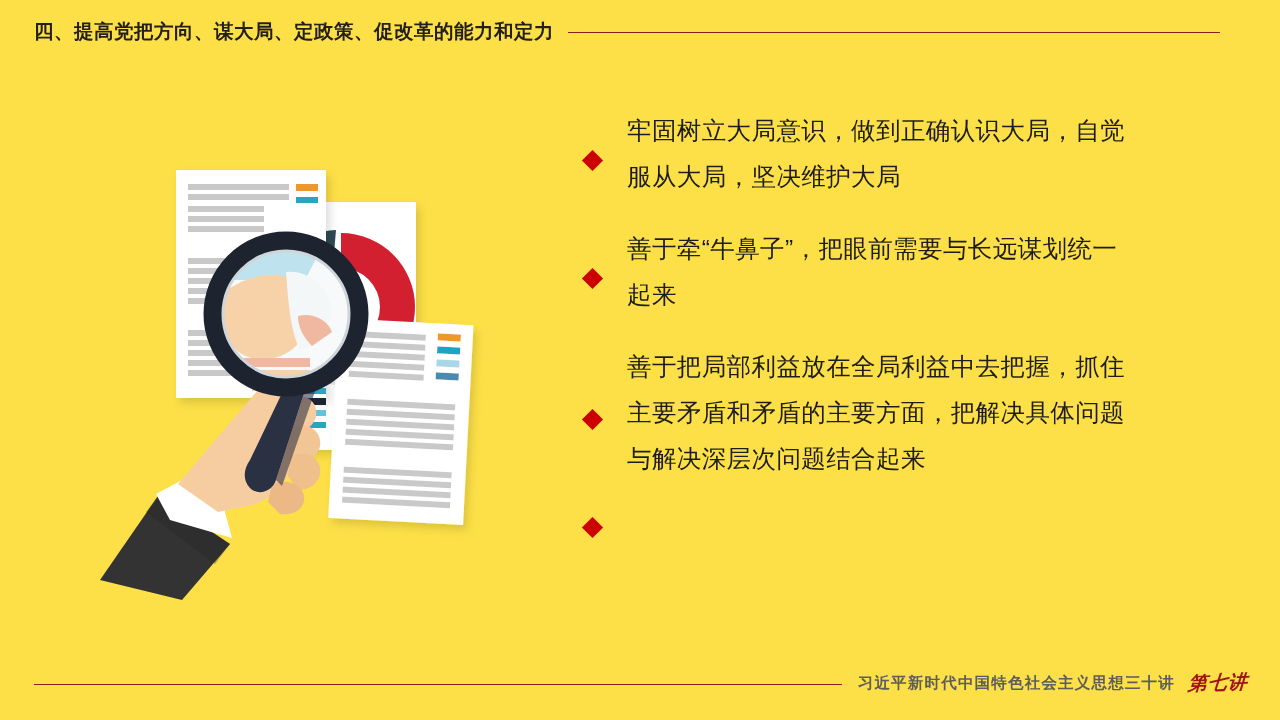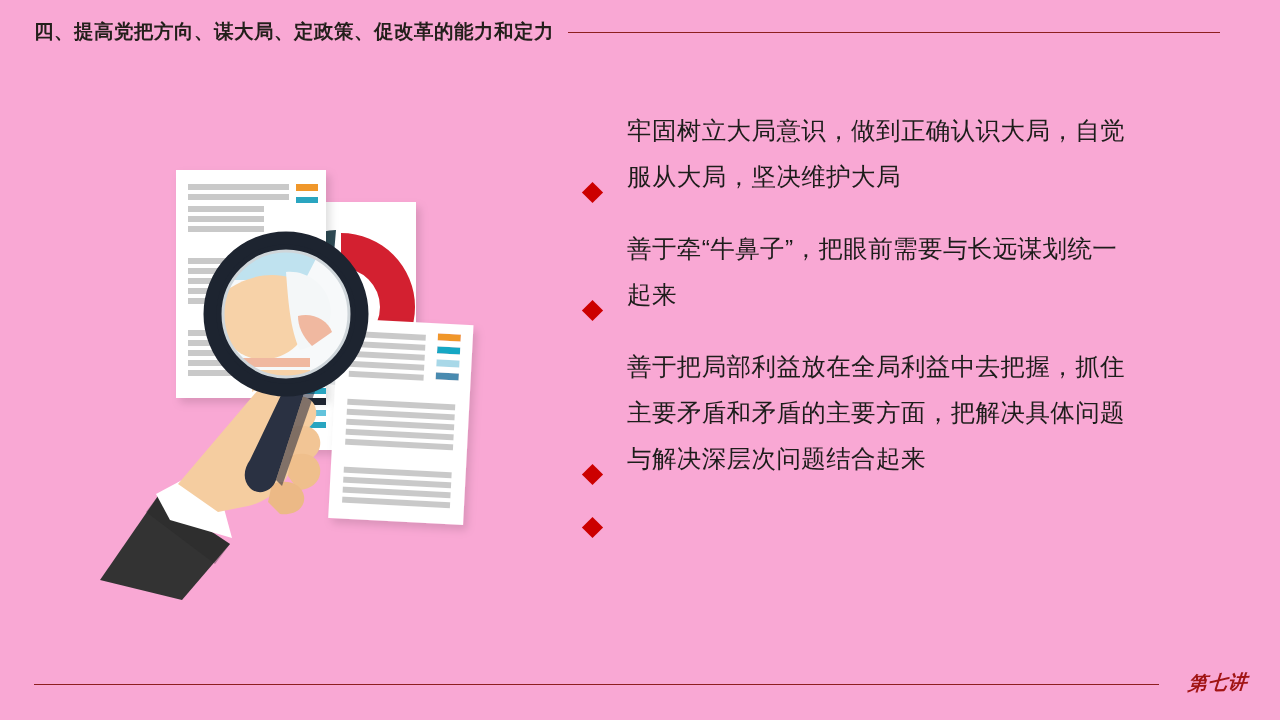--- a/index.html
+++ b/index.html
@@ -11,21 +11,21 @@
     height: 720px;
     background: #fdfdf2;
     font-family: "Liberation Sans", "DejaVu Sans", sans-serif;
     overflow: hidden;
     position: relative;
   }
 
   .slide {
     position: absolute;
     inset: 0;
-    background: #f9a8d4;
+    background: #fde047;
   }
 
   
   .header {
     position: absolute;
     top: 14px;
     left: 34px;
     right: 30px;
     height: 34px;
     display: flex;
@@ -60,21 +60,21 @@
 
   
   .bullets {
     position: absolute;
     left: 585px;
     top: 108px;
     width: 600px;
   }
   .bullet-row {
     display: flex;
-    align-items: flex-end;
+    align-items: center;
     margin-bottom: 26px;
   }
   .bullet-row:last-child { margin-bottom: 0; }
 
   .diamond {
     flex: 0 0 auto;
     width: 15px;
     height: 15px;
     background: #cc0000;
     transform: rotate(45deg);
@@ -297,16 +297,17 @@
     </div>
 
     <div class="bullet-row">
       <div class="diamond"></div>
     </div>
 
   </div>
 
   <div class="footer">
     <div class="footer-rule"></div>
+    <div class="footer-text">习近平新时代中国特色社会主义思想三十讲</div>
     <div class="footer-badge">第七讲</div>
   </div>
 
 </div>
 
 </body></html>

